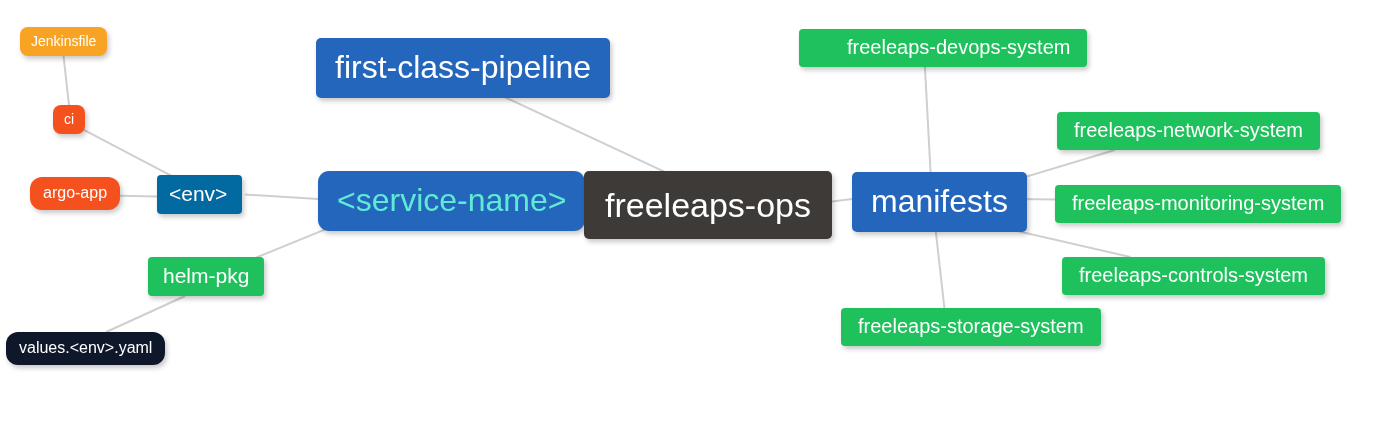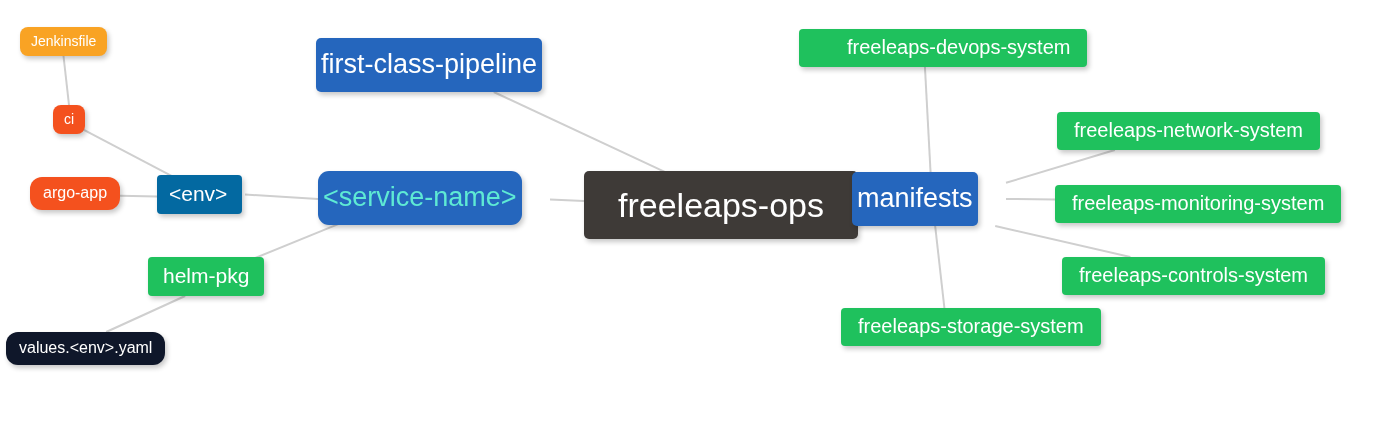--- a/index.html
+++ b/index.html
@@ -20,22 +20,22 @@
     white-space:nowrap;
     text-align:center;
     box-shadow:2px 3px 5px rgba(0,0,0,0.22);
     line-height:1.18;
     user-select:none;
   }
   .t-xs  { font-size:14px; padding:6px 11px;  border-radius:8px; }
   .t-sm  { font-size:16px; padding:7px 13px;  border-radius:12px; }
   .t-md  { font-size:21px; padding:7px 15px;  border-radius:4px; }
   .t-sys { font-size:20px; padding:7px 17px;  border-radius:4px; }
-  .t-lg  { font-size:27px; padding:11px 5px; border-radius:5px; }
-  .t-xl  { font-size:34px; padding:14px 34px; border-radius:5px; }
+  .t-lg  { font-size:32px; padding:11px 19px; border-radius:5px; }
+  .t-xl  { font-size:34px; padding:14px 21px; border-radius:5px; }
 </style>
 </head>
 <body>
 
 <div class="canvas">
   <svg id="edge-svg">
       <line x1="63.5" y1="56" x2="69" y2="105" stroke="#CFCFCF" stroke-width="2"></line>
       <line x1="83.4" y1="129.65" x2="171.96" y2="176.17" stroke="#CFCFCF" stroke-width="2"></line>
       <line x1="120" y1="195.81" x2="157" y2="196.45" stroke="#CFCFCF" stroke-width="2"></line>
       <line x1="245" y1="194.5" x2="318" y2="199.08" stroke="#CFCFCF" stroke-width="2"></line>

